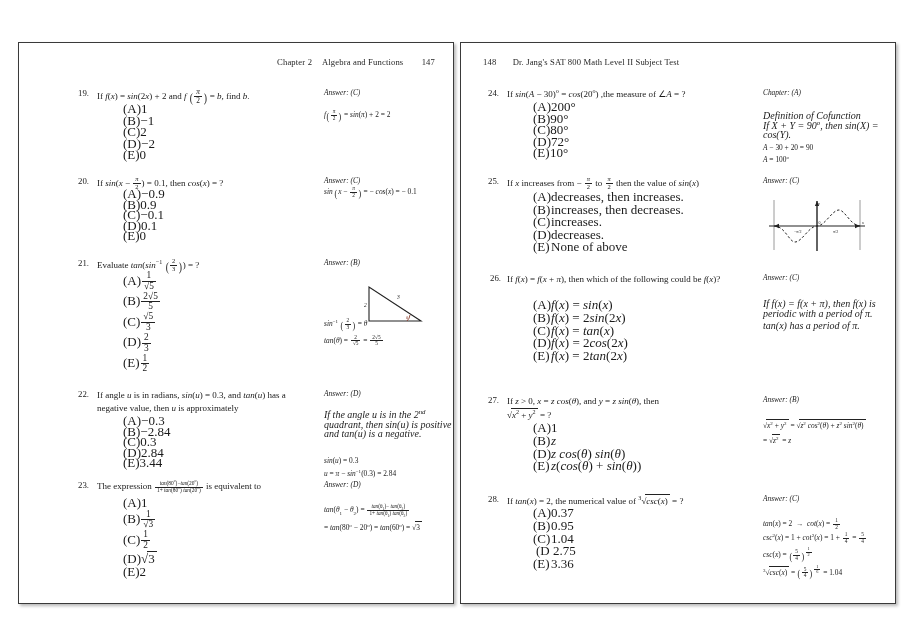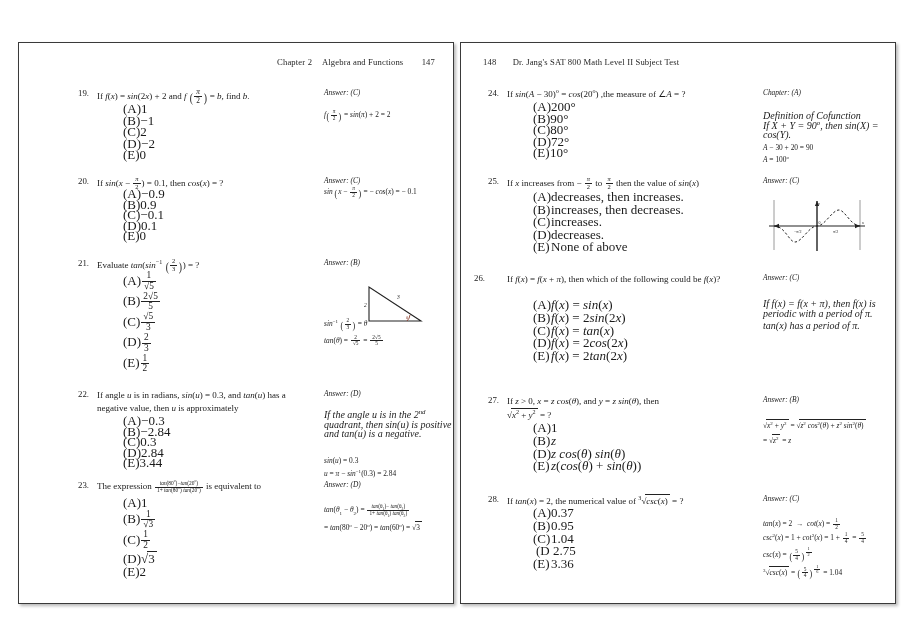--- a/index.html
+++ b/index.html
@@ -356,21 +356,21 @@
           <text x="57" y="7" font-size="4.4" font-style="italic" fill="#222">y</text>
           <text x="57.5" y="25.5" font-size="4" fill="#222">0</text>
           <text x="33" y="35" font-size="4" fill="#222">−π/2</text>
           <text x="72" y="35" font-size="4" fill="#222">π/2</text>
           <text x="101" y="26" font-size="4.2" font-style="italic" fill="#222">x</text>
         </svg>
       </div>
     </div>
 
     <div class="q" style="top:230px">
-      <div class="q-num" style="left:8px">26.</div>
+      <div class="q-num" style="left:24px">26.</div>
       <div class="q-stem" style="left:46px;width:245px">
         If <span class="mi">f</span>(<span class="mi">x</span>) = <span class="mi">f</span>(<span class="mi">x</span> + <span class="mi">π</span>), then which of the following
         could be <span class="mi">f</span>(<span class="mi">x</span>)?
       </div>
       <div class="q-choices" style="left:72px;top:26px;line-height:12.8px">
         <div class="ch-row"><span class="ch-lbl" style="min-width:18px">(A)</span><span class="mi">f</span>(<span class="mi">x</span>) = <span class="mi">sin</span>(<span class="mi">x</span>)</div>
         <div class="ch-row"><span class="ch-lbl" style="min-width:18px">(B)</span><span class="mi">f</span>(<span class="mi">x</span>) = 2<span class="mi">sin</span>(2<span class="mi">x</span>)</div>
         <div class="ch-row"><span class="ch-lbl" style="min-width:18px">(C)</span><span class="mi">f</span>(<span class="mi">x</span>) = <span class="mi">tan</span>(<span class="mi">x</span>)</div>
         <div class="ch-row"><span class="ch-lbl" style="min-width:18px">(D)</span><span class="mi">f</span>(<span class="mi">x</span>) = 2<span class="mi">cos</span>(2<span class="mi">x</span>)</div>
         <div class="ch-row"><span class="ch-lbl" style="min-width:18px">(E)</span><span class="mi">f</span>(<span class="mi">x</span>) = 2<span class="mi">tan</span>(2<span class="mi">x</span>)</div>

